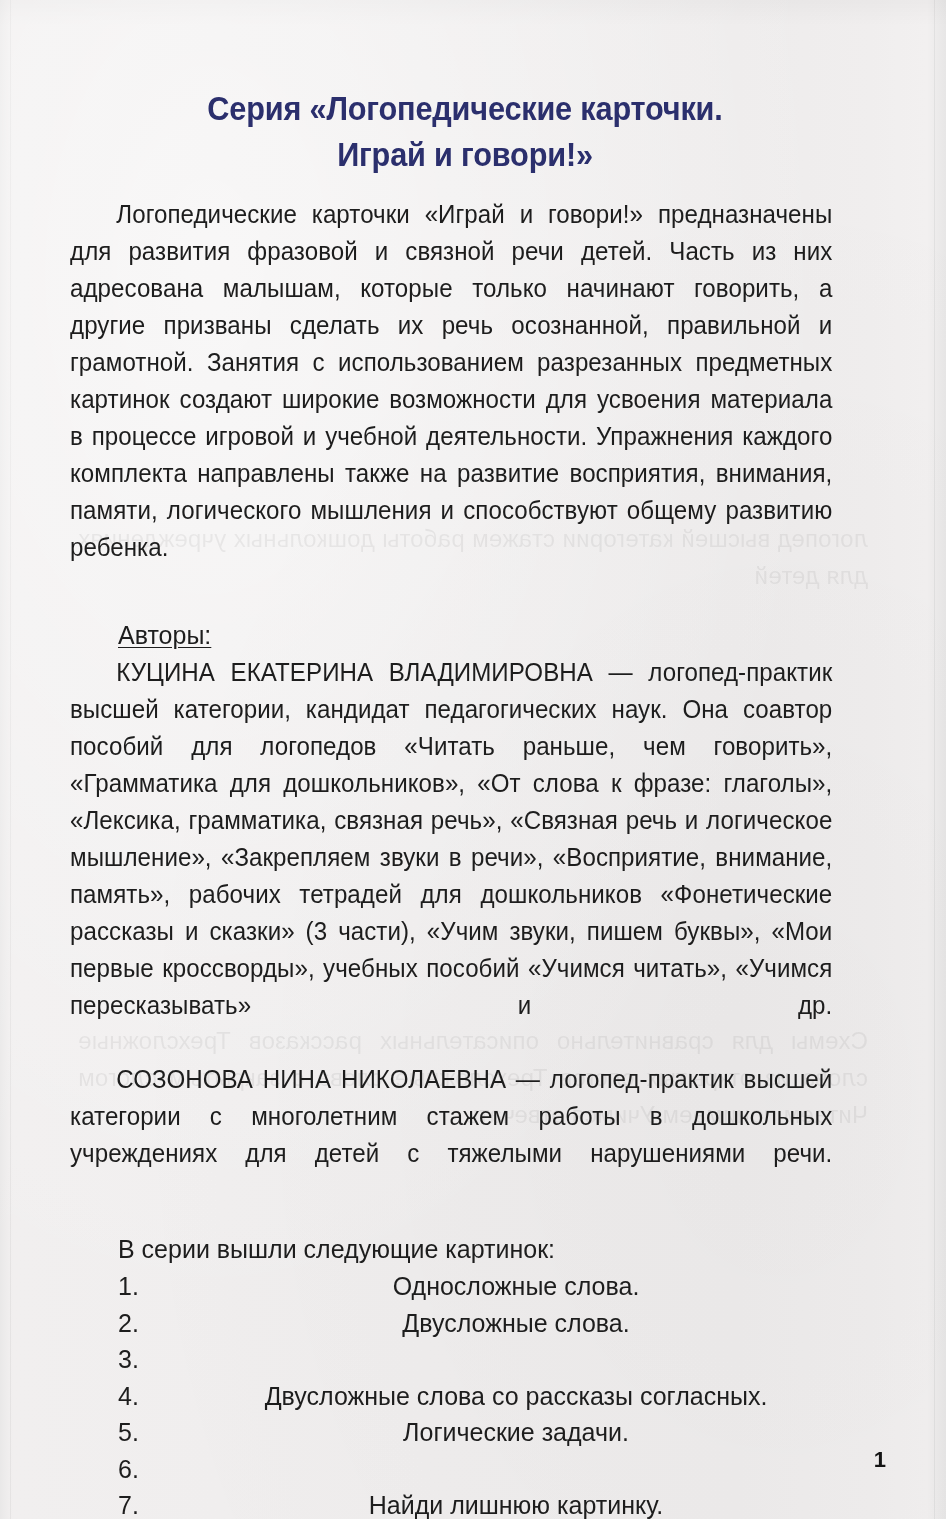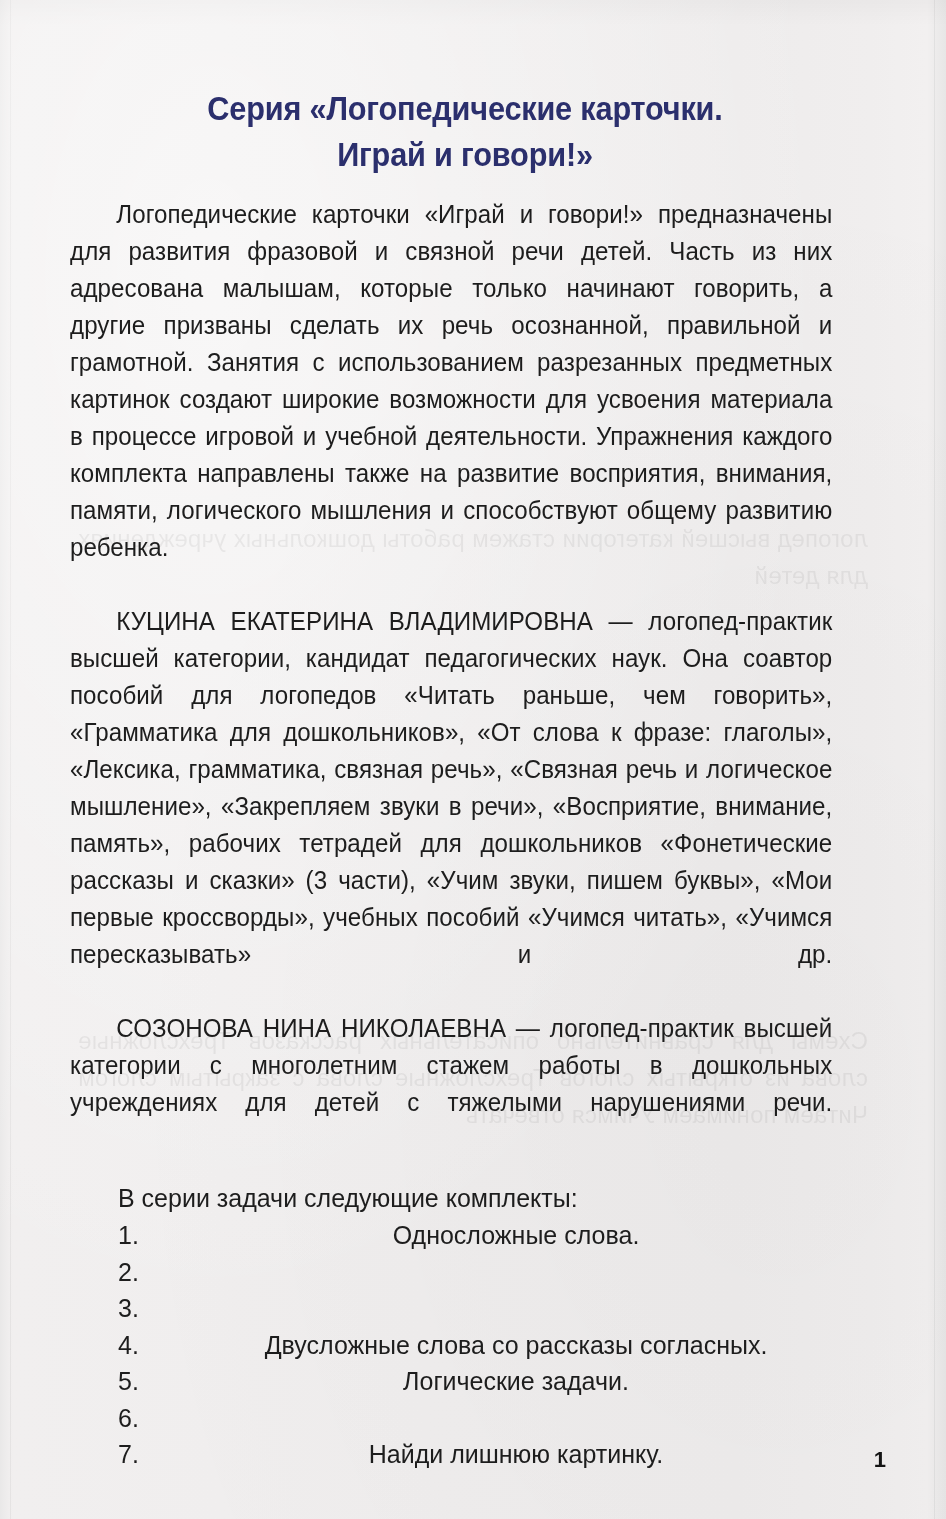--- a/index.html
+++ b/index.html
@@ -205,34 +205,38 @@
 
   <div class="content">
 
     <h1 class="title">
       <span class="line">Серия «Логопедические карточки.</span>
       <span class="line">Играй и говори!»</span>
     </h1>
 
     <p class="para indent lead force-last">Логопедические карточки «Играй и говори!» предназначены для развития фразовой и связной речи детей. Часть из них адресована малышам, которые только начинают говорить, а другие призваны сделать их речь осознанной, правильной и грамотной. Занятия с использованием разрезанных предметных картинок создают широкие возможности для усвоения материала в процессе игровой и учебной деятельности. Упражнения каждого комплекта направлены также на развитие восприятия, внимания, памяти, логического мышления и способствуют общему развитию ребенка.</p>
 
+    <p class="authors-heading">
+      <span>Авторы:</span>
+    </p>
 
     <p class="para indent tight force-last">КУЦИНА ЕКАТЕРИНА ВЛАДИМИРОВНА — логопед-практик высшей категории, кандидат педагогических наук. Она соавтор пособий для логопедов «Читать раньше, чем говорить», «Грамматика для дошкольников», «От слова к фразе: глаголы», «Лексика, грамматика, связная речь», «Связная речь и логическое мышление», «Закрепляем звуки в речи», «Восприятие, внимание, память», рабочих тетрадей для дошкольников «Фонетические рассказы и сказки» (3 части), «Учим звуки, пишем буквы», «Мои первые кроссворды», учебных пособий «Учимся читать», «Учимся пересказывать» и др.</p>
 
     <p class="para indent tight force-last">СОЗОНОВА НИНА НИКОЛАЕВНА — логопед-практик высшей категории с многолетним стажем работы в дошкольных учреждениях для детей с тяжелыми нарушениями речи.</p>
 
-    <p class="sets-intro">В серии задачи следующие комплекты:</p>
+    <p class="sets-intro">В серии вышли следующие картинок:</p>
 
     <ol class="set-list">
       <li class="set-item">
         <span class="set-num">1.</span>
         <span class="set-label">Односложные слова.</span>
       </li>
       <li class="set-item">
         <span class="set-num">2.</span>
+        <span class="set-label">Двусложные слова.</span>
       </li>
       <li class="set-item">
         <span class="set-num">3.</span>
       </li>
       <li class="set-item">
         <span class="set-num">4.</span>
         <span class="set-label">Двусложные слова со рассказы согласных.</span>
       </li>
       <li class="set-item">
         <span class="set-num">5.</span>

